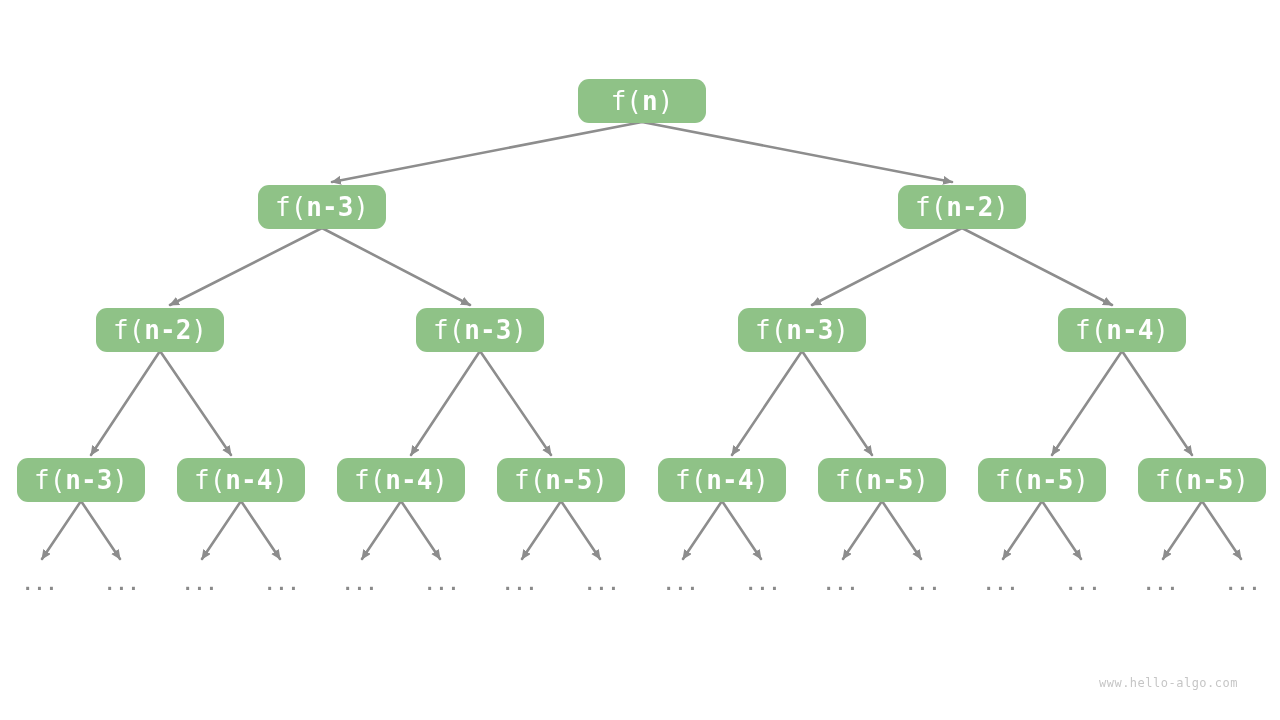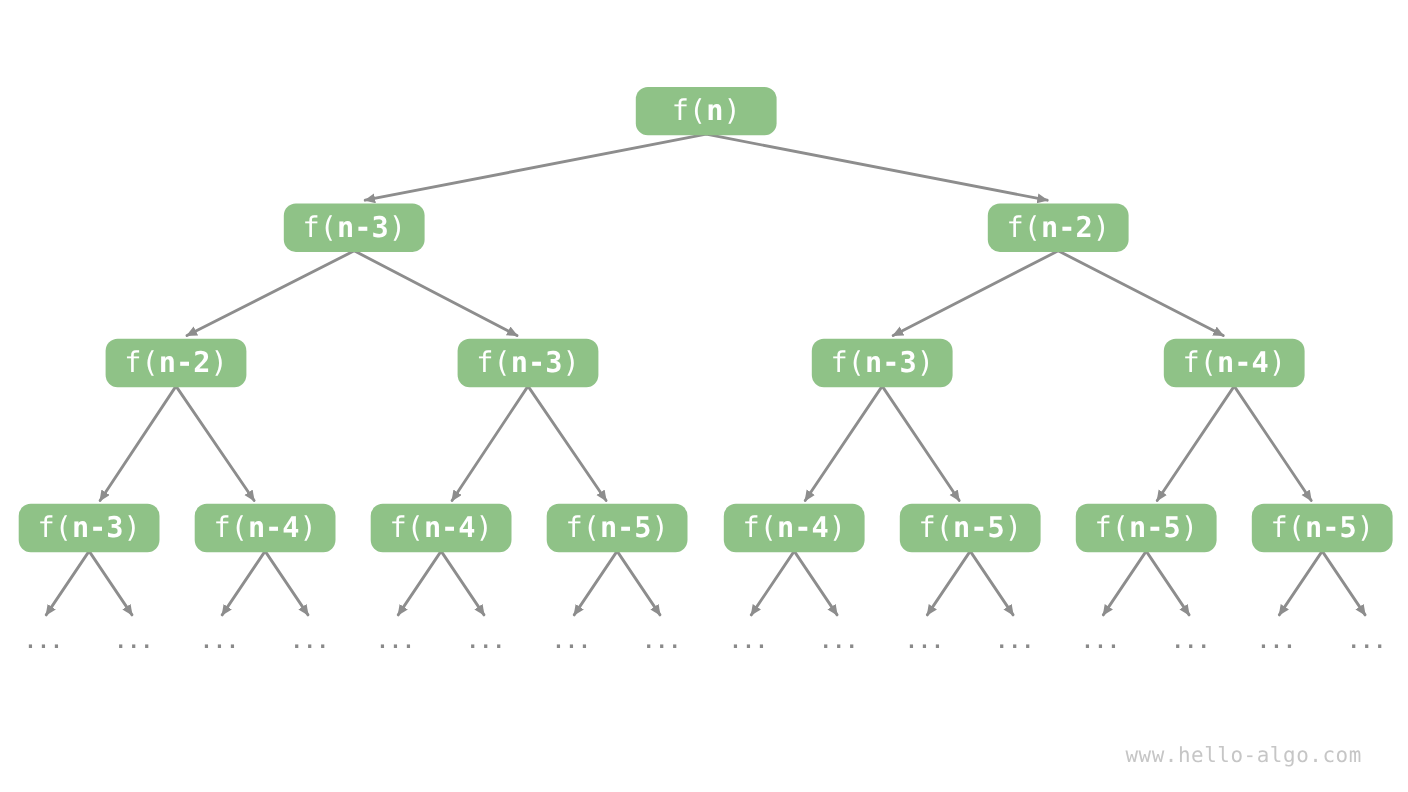--- a/index.html
+++ b/index.html
@@ -41,21 +41,21 @@
     transform: translate(-50%, -50%);
     font-size: 18px;
     font-weight: 700;
     letter-spacing: 1px;
     line-height: 1;
   }
   .watermark {
     position: absolute;
     right: 42px;
     top: 676px;
-    font-size: 19px;
+    font-size: 12px;
     letter-spacing: 0.5px;
     margin-left: 20px;
   }
 </style>
 </head>
 <body>
 
 <div id="stage">
   <svg id="edges-layer" width="1280" height="720" viewBox="0 0 1280 720">
       <defs>

